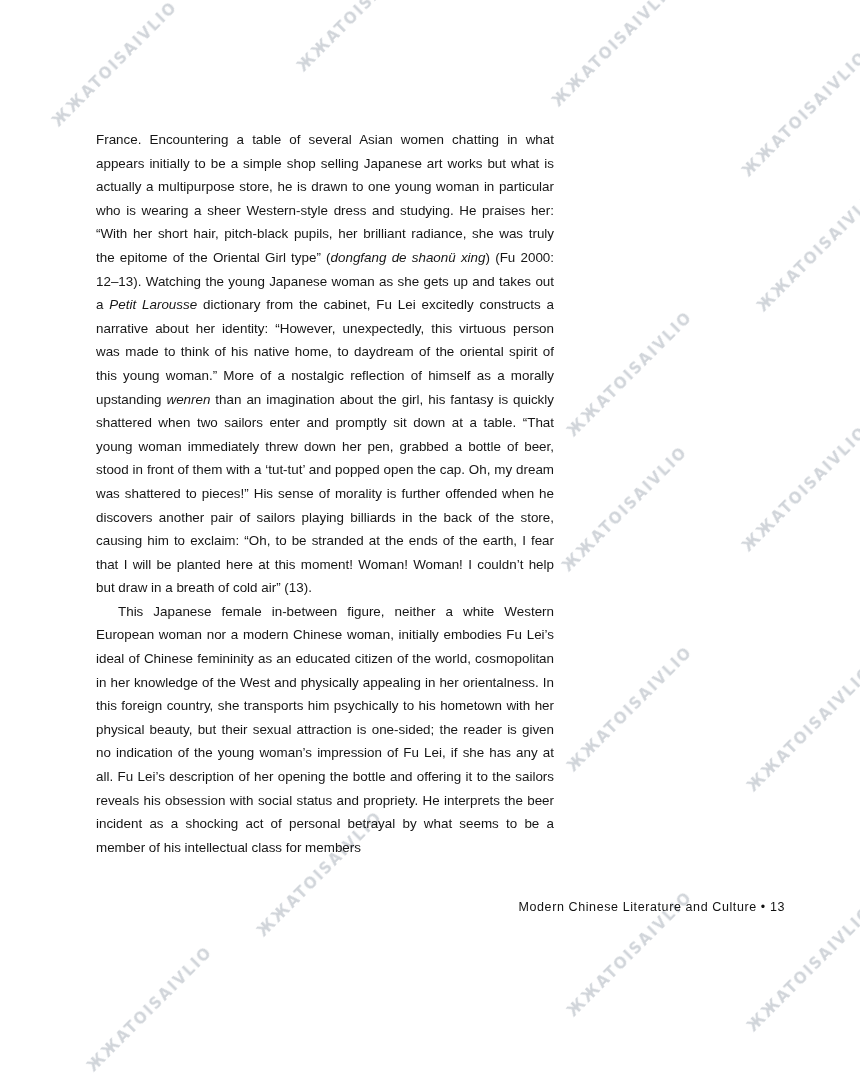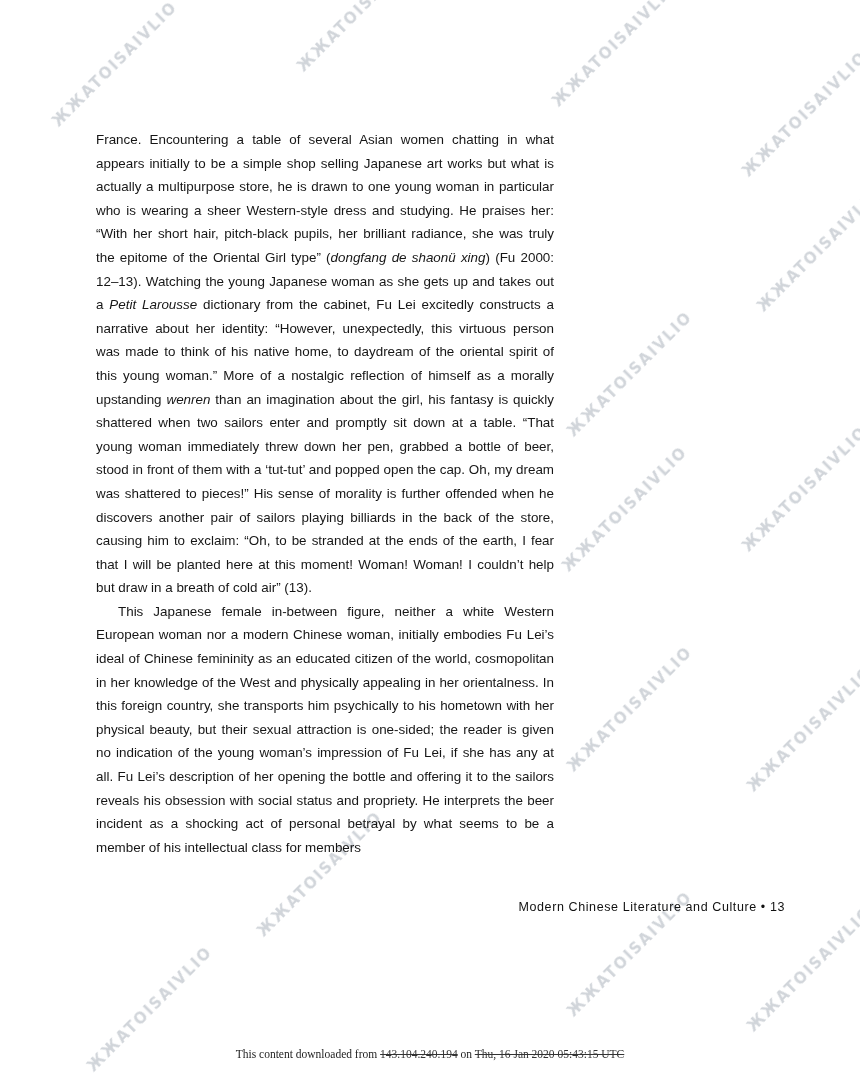--- a/index.html
+++ b/index.html
@@ -105,18 +105,15 @@
   <div class="text-block">
     <p class="para"><span>France. Encountering a table of several Asian women chatting in what appears initially to be a simple shop selling Japanese art works but what is actually a multipurpose store, he is drawn to one young woman in particular who is wearing a sheer Western-style dress and studying. He praises her: “With her short hair, pitch-black pupils, her brilliant radiance, she was truly the epitome of the Oriental Girl type” (</span><span style="font-style: italic;">dongfang de shaonü xing</span><span>) (Fu 2000: 12–13). Watching the young Japanese woman as she gets up and takes out a </span><span style="font-style: italic;">Petit Larousse</span><span> dictionary from the cabinet, Fu Lei excitedly constructs a narrative about her identity: “However, unexpectedly, this virtuous person was made to think of his native home, to daydream of the oriental spirit of this young woman.” More of a nostalgic reflection of himself as a morally upstanding </span><span style="font-style: italic;">wenren</span><span> than an imagination about the girl, his fantasy is quickly shattered when two sailors enter and promptly sit down at a table. “That young woman immediately threw down her pen, grabbed a bottle of beer, stood in front of them with a ‘tut-tut’ and popped open the cap. Oh, my dream was shattered to pieces!” His sense of morality is further offended when he discovers another pair of sailors playing billiards in the back of the store, causing him to exclaim: “Oh, to be stranded at the ends of the earth, I fear that I will be planted here at this moment! Woman! Woman! I couldn’t help but draw in a breath of cold air” (13).</span></p>
     <p class="para indent"><span>This Japanese female in-between figure, neither a white Western European woman nor a modern Chinese woman, initially embodies Fu Lei’s ideal of Chinese femininity as an educated citizen of the world, cosmopolitan in her knowledge of the West and physically appealing in her orientalness. In this foreign country, she transports him psychically to his hometown with her physical beauty, but their sexual attraction is one-sided; the reader is given no indication of the young woman’s impression of Fu Lei, if she has any at all. Fu Lei’s description of her opening the bottle and offering it to the sailors reveals his obsession with social status and propriety. He interprets the beer incident as a shocking act of personal betrayal by what seems to be a member of his intellectual class for members</span></p>
   </div>
 
   <div class="running-footer">
     <span>Modern Chinese Literature and Culture • 13</span>
   </div>
 
   <div class="jstor-note">
-    <div>
-      <span>This content downloaded from </span><span class="redacted">143.104.240.194</span><span> on </span><span class="redacted">Thu, 16 Jan 2020 05:43:15 UTC</span>
-    </div>
   </div>
 
 </div>
 
 </body></html>

